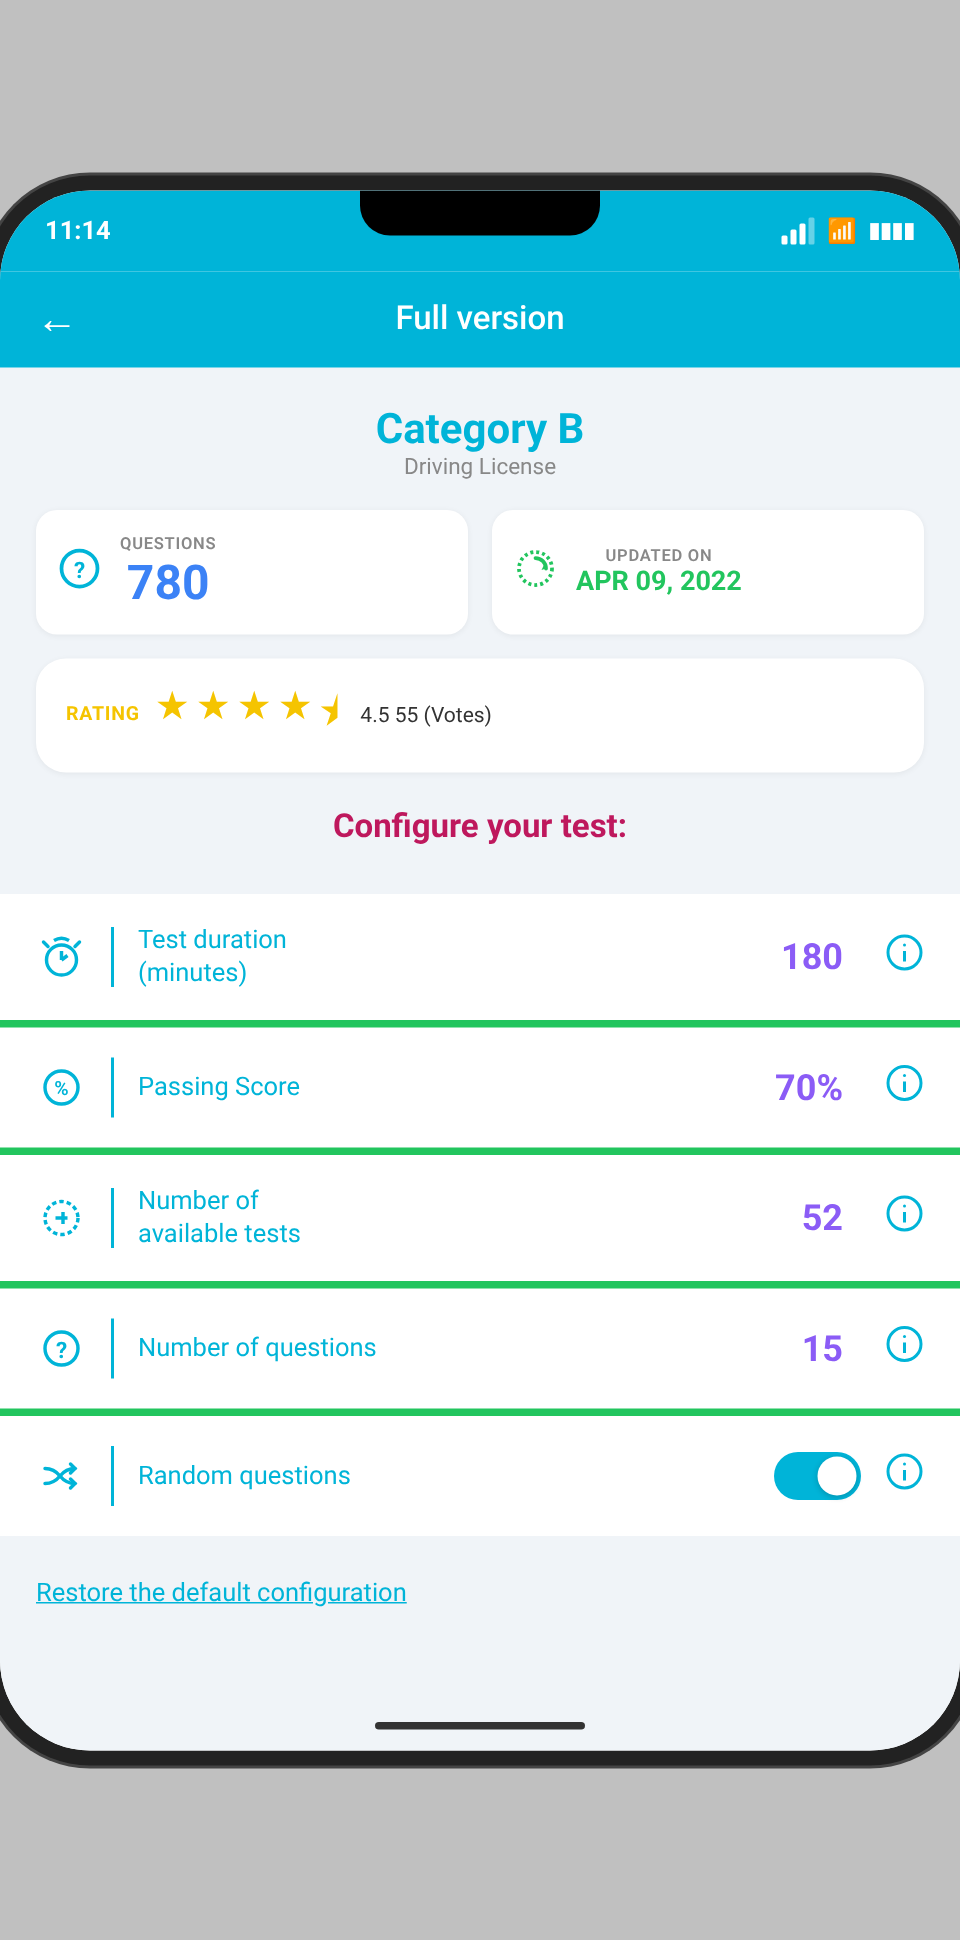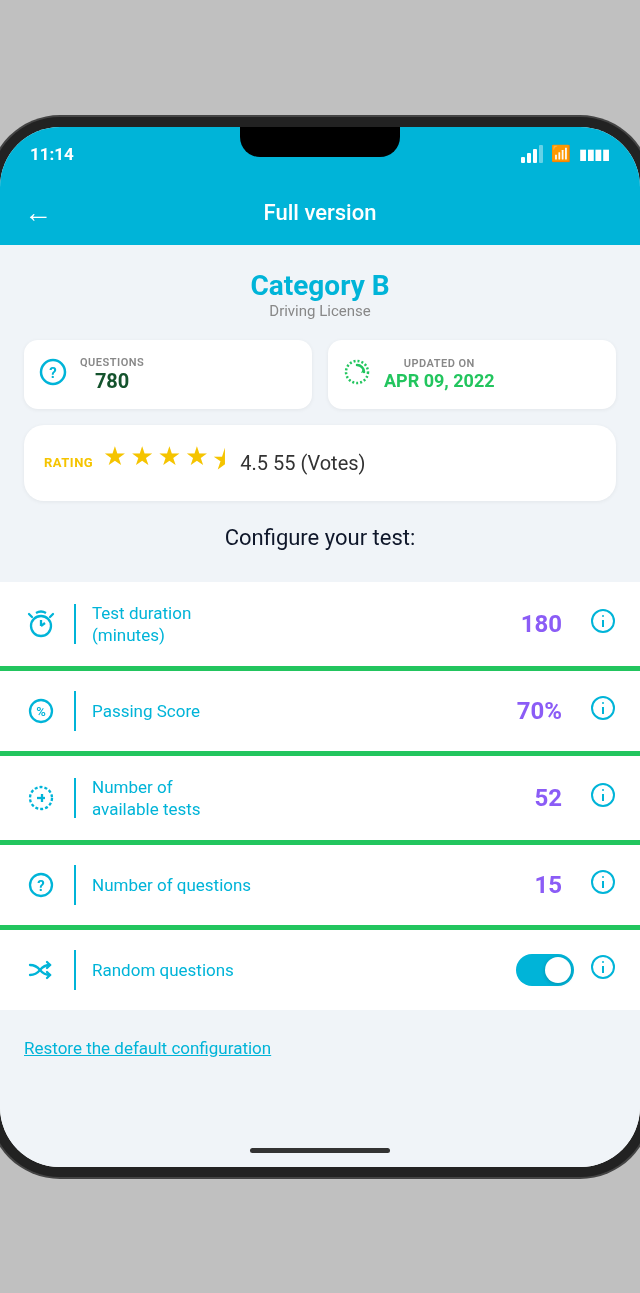--- a/index.html
+++ b/index.html
@@ -128,22 +128,22 @@
 
     .info-card-content {}
     .info-card-label {
       color: #888;
       font-size: 11px;
       font-weight: 600;
       letter-spacing: 0.5px;
       text-transform: uppercase;
     }
     .info-card-value {
-      color: #14532d;
-      font-size: 20px;
+      color: #3b82f6;
+      font-size: 32px;
       font-weight: 700;
     }
     .info-card-value.green { color: #22c55e; }
 
     .info-card-label.updated { color: #888; }
     .info-card-value.date-value { font-size: 18px; text-align: center; }
 
     
     .rating-card {
       background: #fff;
@@ -162,35 +162,35 @@
       font-weight: 700;
       letter-spacing: 0.5px;
     }
 
     .stars { display: flex; gap: 4px; }
     .star { font-size: 26px; color: #f5c400; }
     .star-half { font-size: 26px; color: #f5c400; }
 
     .rating-value {
       color: #333;
-      font-size: 20px;
+      font-size: 14px;
       font-weight: 400;
       margin-left: 4px;
     }
 
     
     .configure-section {
       padding: 24px 24px 0;
       text-align: center;
     }
 
     .configure-title {
-      color: #0f172a;
+      color: #be185d;
       font-size: 22px;
-      font-weight: 400;
+      font-weight: 700;
     }
 
     
     .settings-list {
       background: #fff;
       margin-top: 16px;
     }
 
     .setting-row {
       display: flex;

